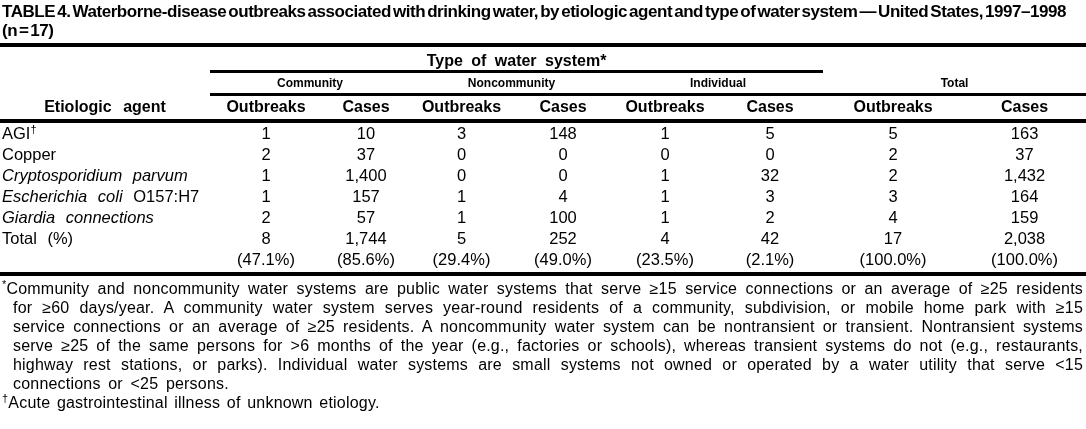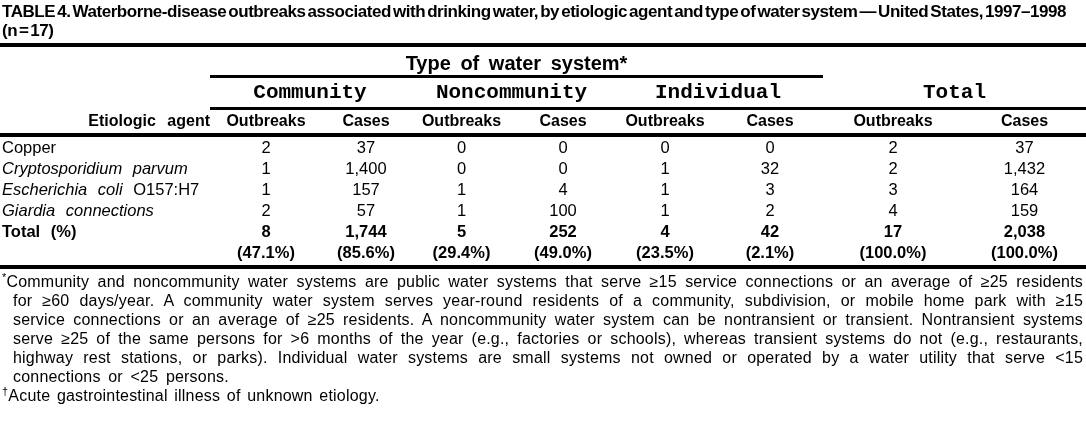--- a/index.html
+++ b/index.html
@@ -37,57 +37,56 @@
     margin-top: 5px;
     font-size: 16.5px;
   }
   table.data th {
     font-weight: bold;
     vertical-align: bottom;
     padding: 0;
   }
   th.span-header {
     text-align: center;
-    font-size: 20px;
+    font-size: 16px;
     word-spacing: 4px;
     border-bottom: 3px solid #000;
     padding-bottom: 3px;
   }
   tr.group-row th.group {
     text-align: center;
-    font-size: 21px;
+    font-size: 12px;
     word-spacing: 2px;
     border-bottom: 3px solid #000;
     padding-top: 3px;
     padding-bottom: 3px;
-    font-family: Liberation Mono, monospace;
   }
   tr.colhead-row th {
     border-bottom: 4px solid #000;
     padding-top: 2px;
     padding-bottom: 3px;
     font-size: 16px;
   }
   th.agent-head {
-    text-align: right;
+    text-align: center;
     word-spacing: 7px;
     padding-left: 2px;
   }
   th.num-head { text-align: center; }
   td.agent {
     text-align: left;
     word-spacing: 6px;
     padding: 1px 0 1px 2px;
     white-space: nowrap;
   }
   td.num {
     text-align: center;
     padding: 1px 0;
   }
-  tr.bold td { font-weight: bold; }
+  tr.bold td { font-weight: normal; }
   tr.last td {
     border-bottom: 4px solid #000;
     padding-bottom: 3px;
   }
   sup {
     font-size: 11px;
     line-height: 0;
   }
   .footnotes {
     padding: 3px 3px 0 2px;
@@ -147,20 +146,31 @@
         <th class="num-head">Outbreaks</th>
         <th class="num-head">Cases</th>
         <th class="num-head">Outbreaks</th>
         <th class="num-head">Cases</th>
         <th class="num-head">Outbreaks</th>
         <th class="num-head">Cases</th>
       </tr>
     </thead>
     <tbody id="table-body">
         <tr>
+          <td class="agent">AGI<sup>†</sup></td>
+          <td class="num">1</td>
+          <td class="num">10</td>
+          <td class="num">3</td>
+          <td class="num">148</td>
+          <td class="num">1</td>
+          <td class="num">5</td>
+          <td class="num">5</td>
+          <td class="num">163</td>
+        </tr>
+        <tr>
           <td class="agent">Copper</td>
           <td class="num">2</td>
           <td class="num">37</td>
           <td class="num">0</td>
           <td class="num">0</td>
           <td class="num">0</td>
           <td class="num">0</td>
           <td class="num">2</td>
           <td class="num">37</td>
         </tr>

